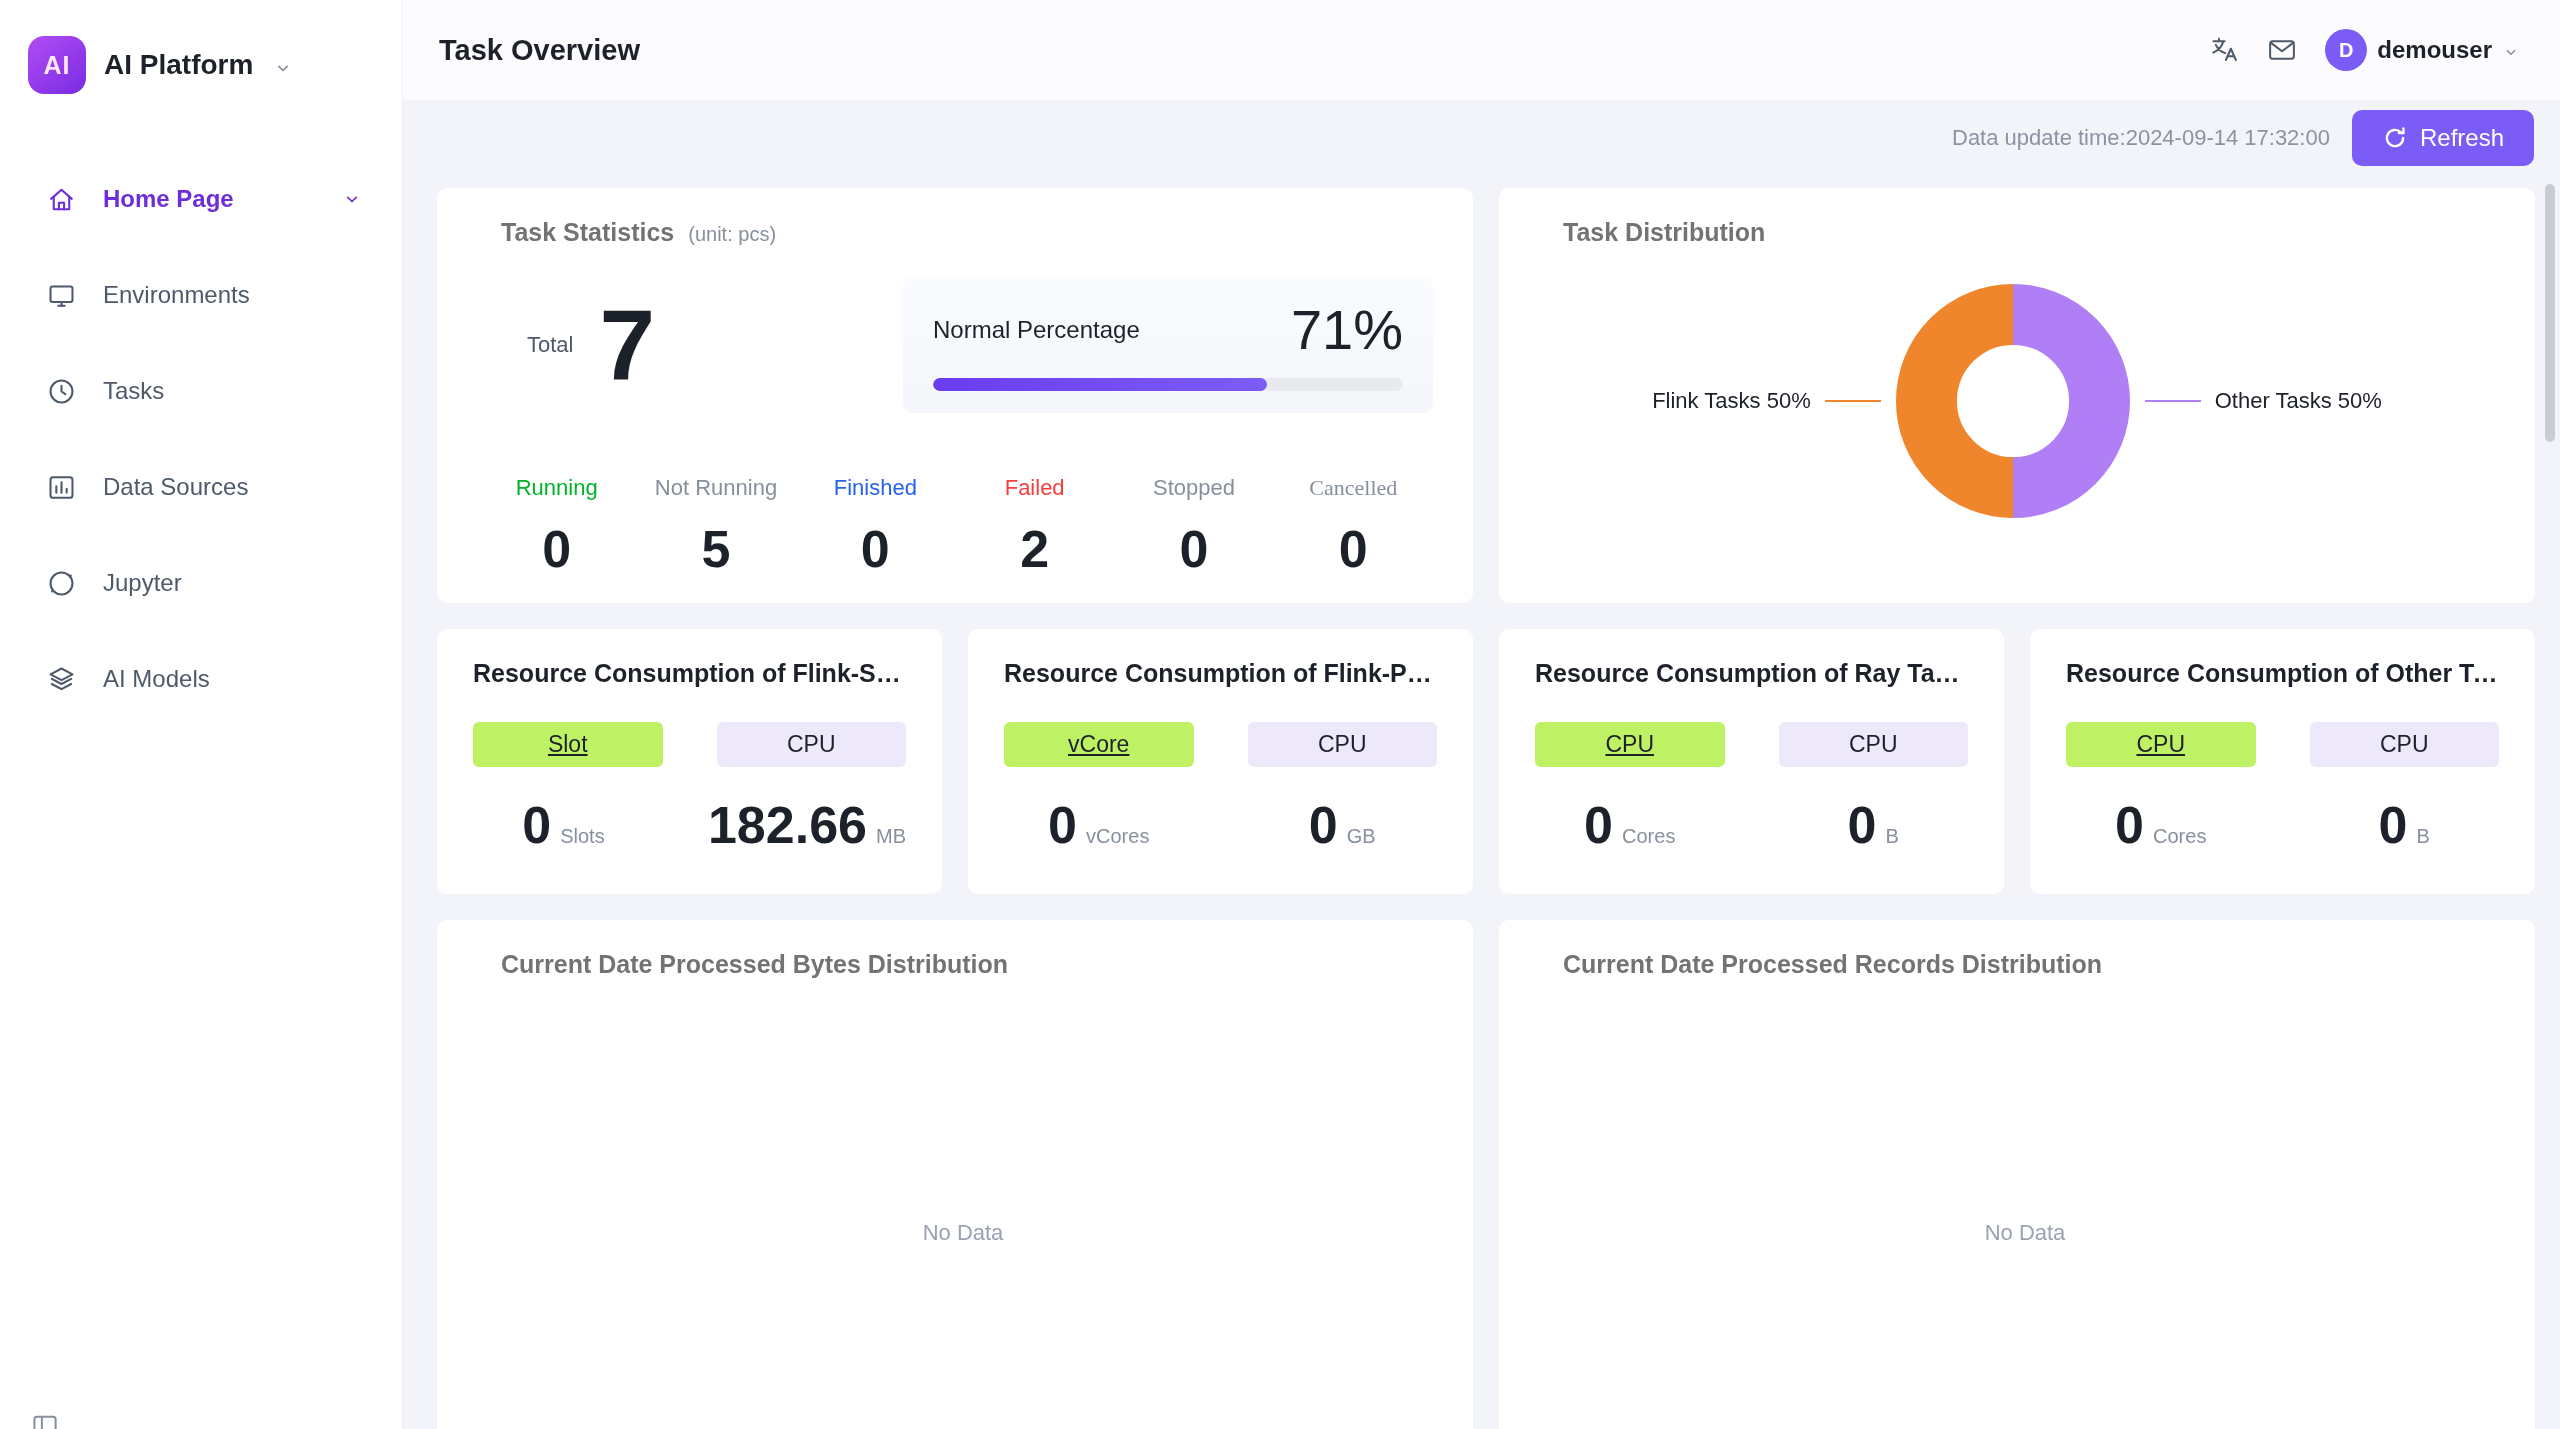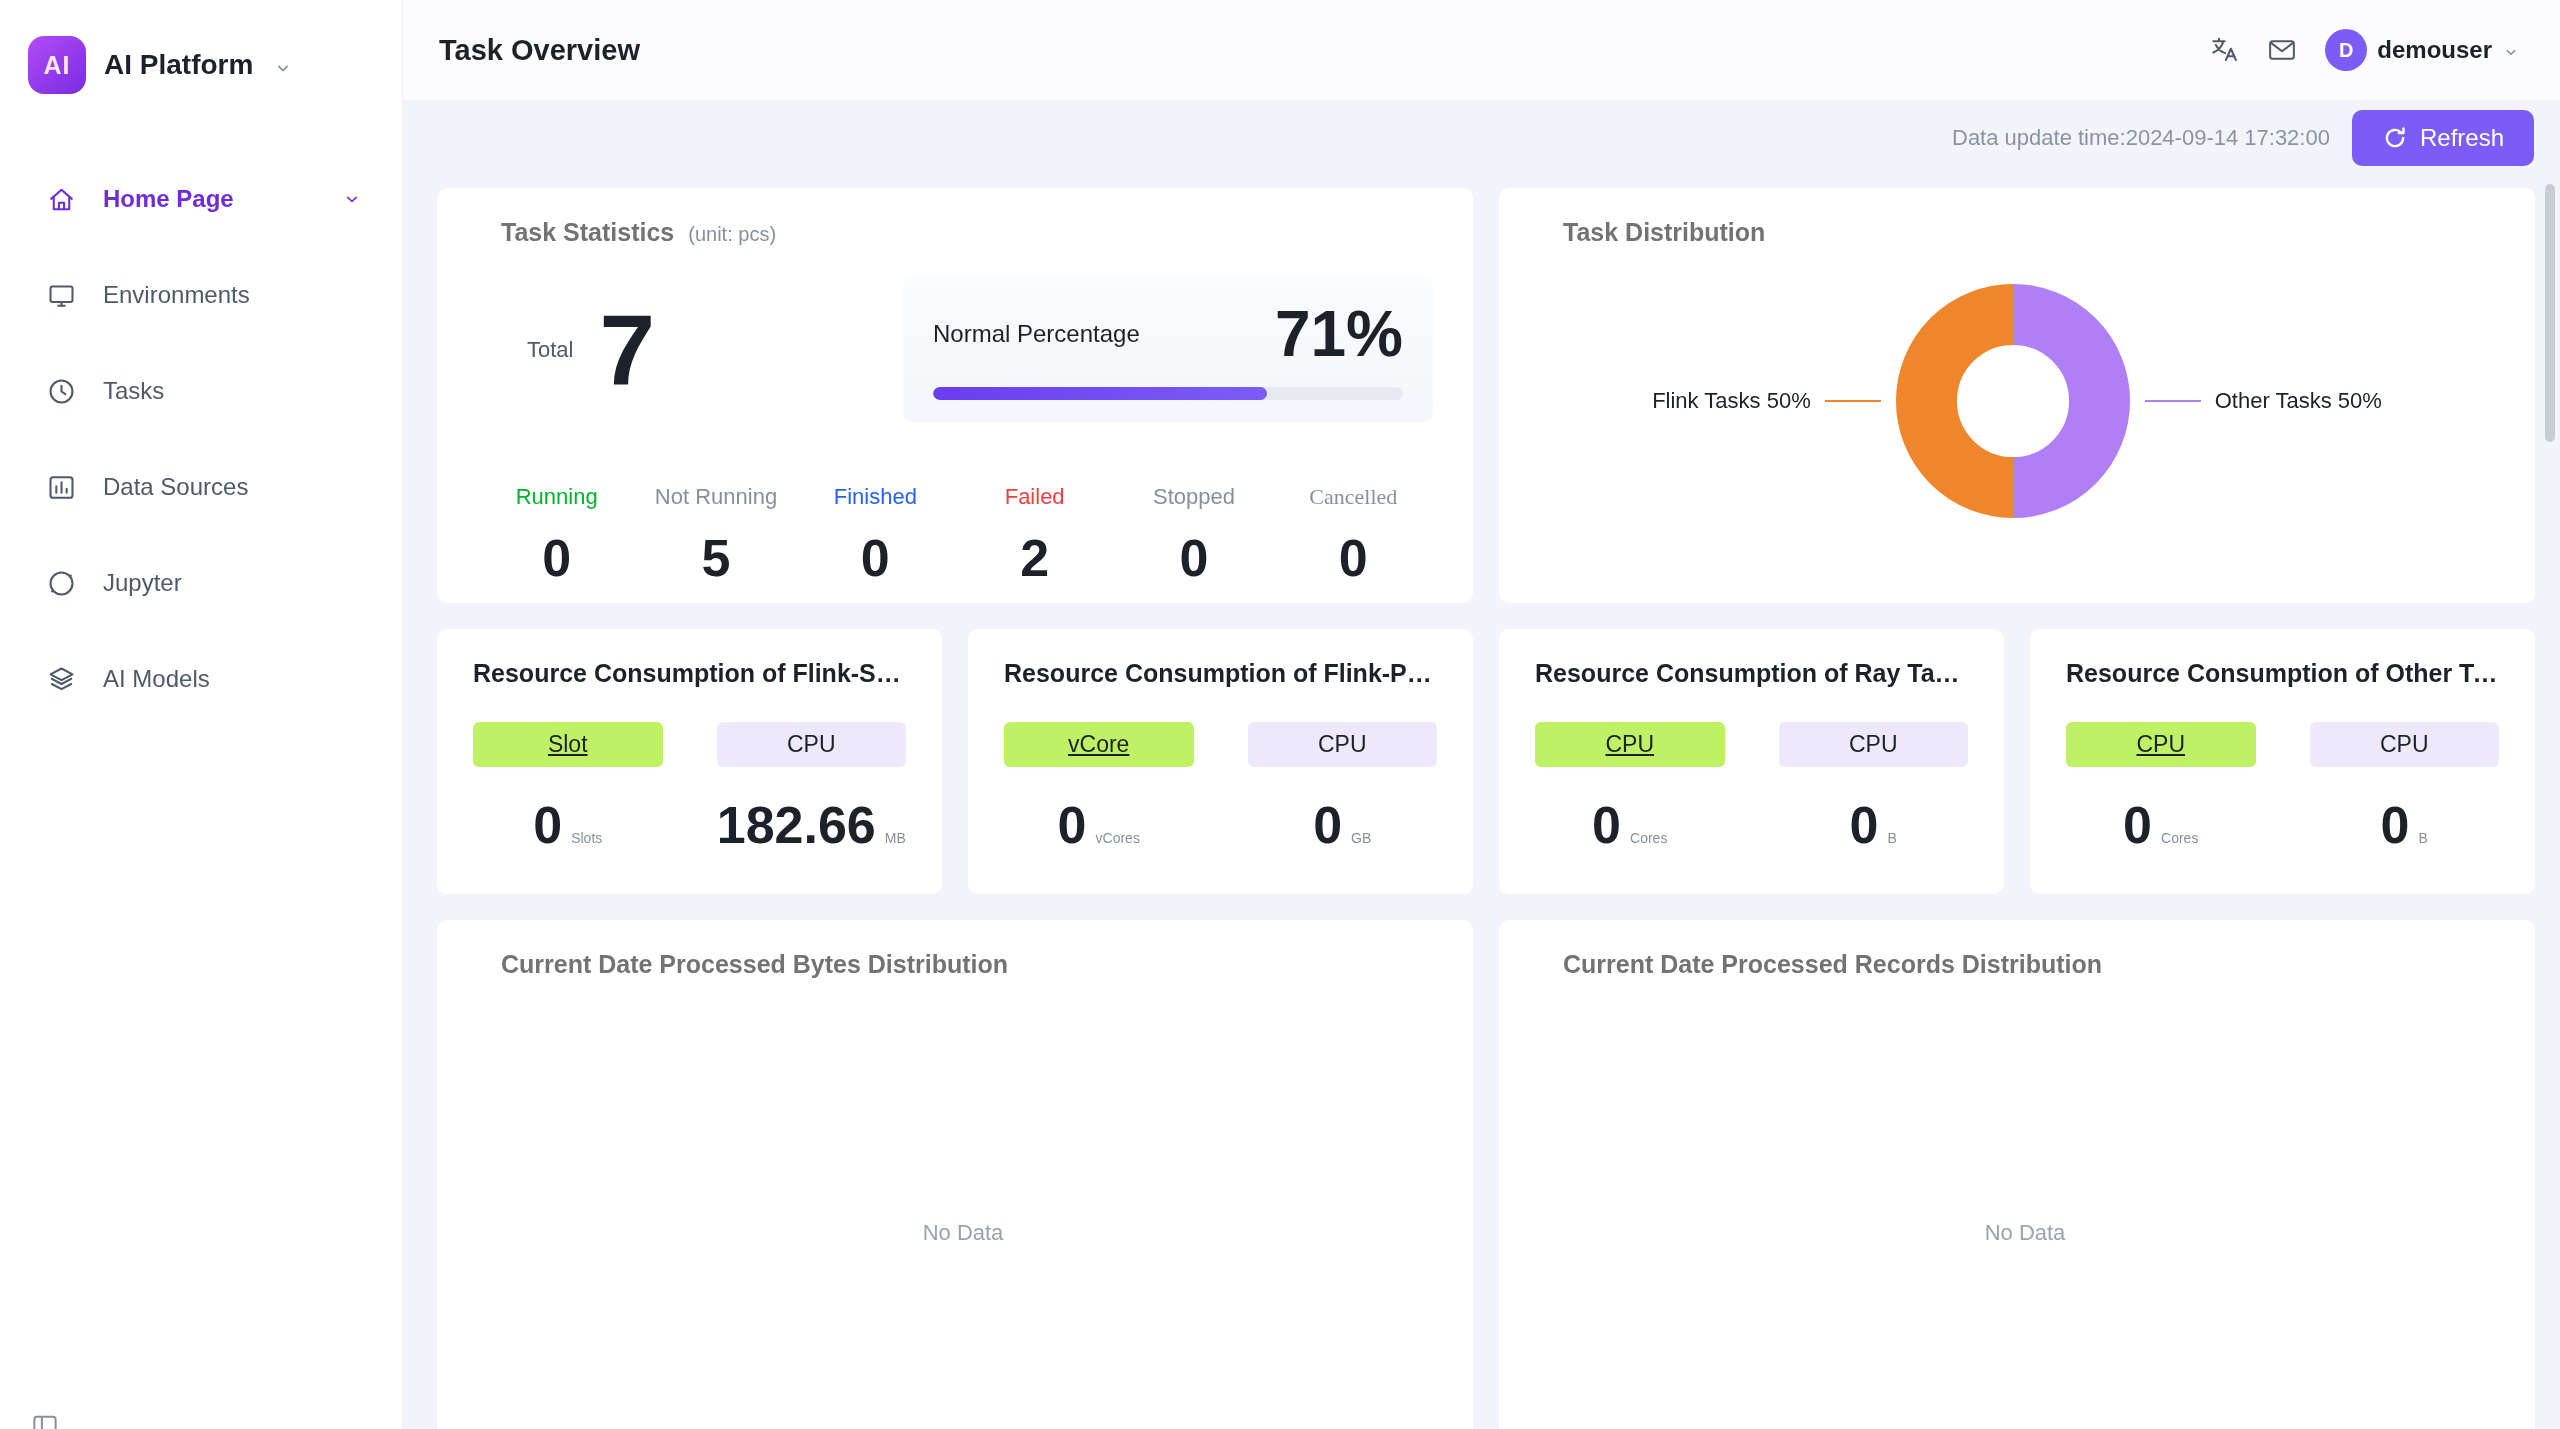--- a/index.html
+++ b/index.html
@@ -74,21 +74,21 @@
   .stats-main { display:flex; align-items:center; margin-top:30px;gap:23px; }
   .total-block { display:flex; align-items:center; gap:26px; padding-left:50px; }
   .total-label { font-size:22px; color:#4E5969; }
   .total-num { font-size:100px; font-weight:700; line-height:1; color:#1D2129; }
   .normal-panel {
     margin-left:auto; width:530px; border-radius:10px; padding:20px 30px 22px;
     background:linear-gradient(180deg,#FAFBFE,#F4F6FB);
   }
   .np-row { display:flex; justify-content:space-between; align-items:center; }
   .np-label { font-size:24px; color:#1D2129; }
-  .np-value { font-size:64px; font-weight:700; color:#1D2129; }
+  .np-value { font-size:56px; font-weight:400; color:#1D2129; }
   .progress { margin-top:16px; height:13px; border-radius:7px; background:#E8EAF0; overflow:hidden; }
   .progress-fill { height:100%; border-radius:7px; background:linear-gradient(90deg,#6A3DF0,#7C5CF6); }
   .status-grid { display:grid; grid-template-columns:repeat(6,1fr); margin-top:62px; text-align:center; }
   .status-label { font-size:22px; display:block; }
   .status-value { font-size:52px; font-weight:700; color:#1D2129; display:block; margin-top:18px; }
   
   .donut-wrap { display:flex; align-items:center; justify-content:center; gap:14px; margin-top:36px; }
   .leader { width:56px; height:2px; flex-shrink:0; }
   .leader.orange { background:#F0862B; }
   .leader.purple { background:#B07EF5; }
@@ -99,21 +99,21 @@
   .pill-row { display:flex; gap:54px; margin-top:34px; }
   .pill {
     flex:1; height:45px; border-radius:6px; display:grid; place-items:center;
     font-size:23px; color:#1D2129;
   }
   .pill-gray { background:#bef264;text-decoration:underline; }
   .pill-purple { background:#EDE9FB; }
   .val-row { display:flex; gap:54px; margin-top:28px; }
   .val { flex:1; display:flex; justify-content:center; align-items:baseline; gap:9px; }
   .val .num { font-size:52px; font-weight:700; color:#1D2129; }
-  .val .unit { font-size:14px; color:#86909C; }
+  .val .unit { font-size:20px; color:#86909C; }
   
   .row-bottom .card { flex:1; height:620px; padding:30px 40px; position:relative; }
   .no-data { position:absolute; top:300px; left:16px; right:0; text-align:center; font-size:22px; color:#9AA2B1; }
   
   .scroll-thumb {
     position:absolute; right:5px; top:184px; width:10px; height:258px;
     background:#C8CCD4; border-radius:5px; cursor:grab;
   }
   svg { display:block; }
 </style>

